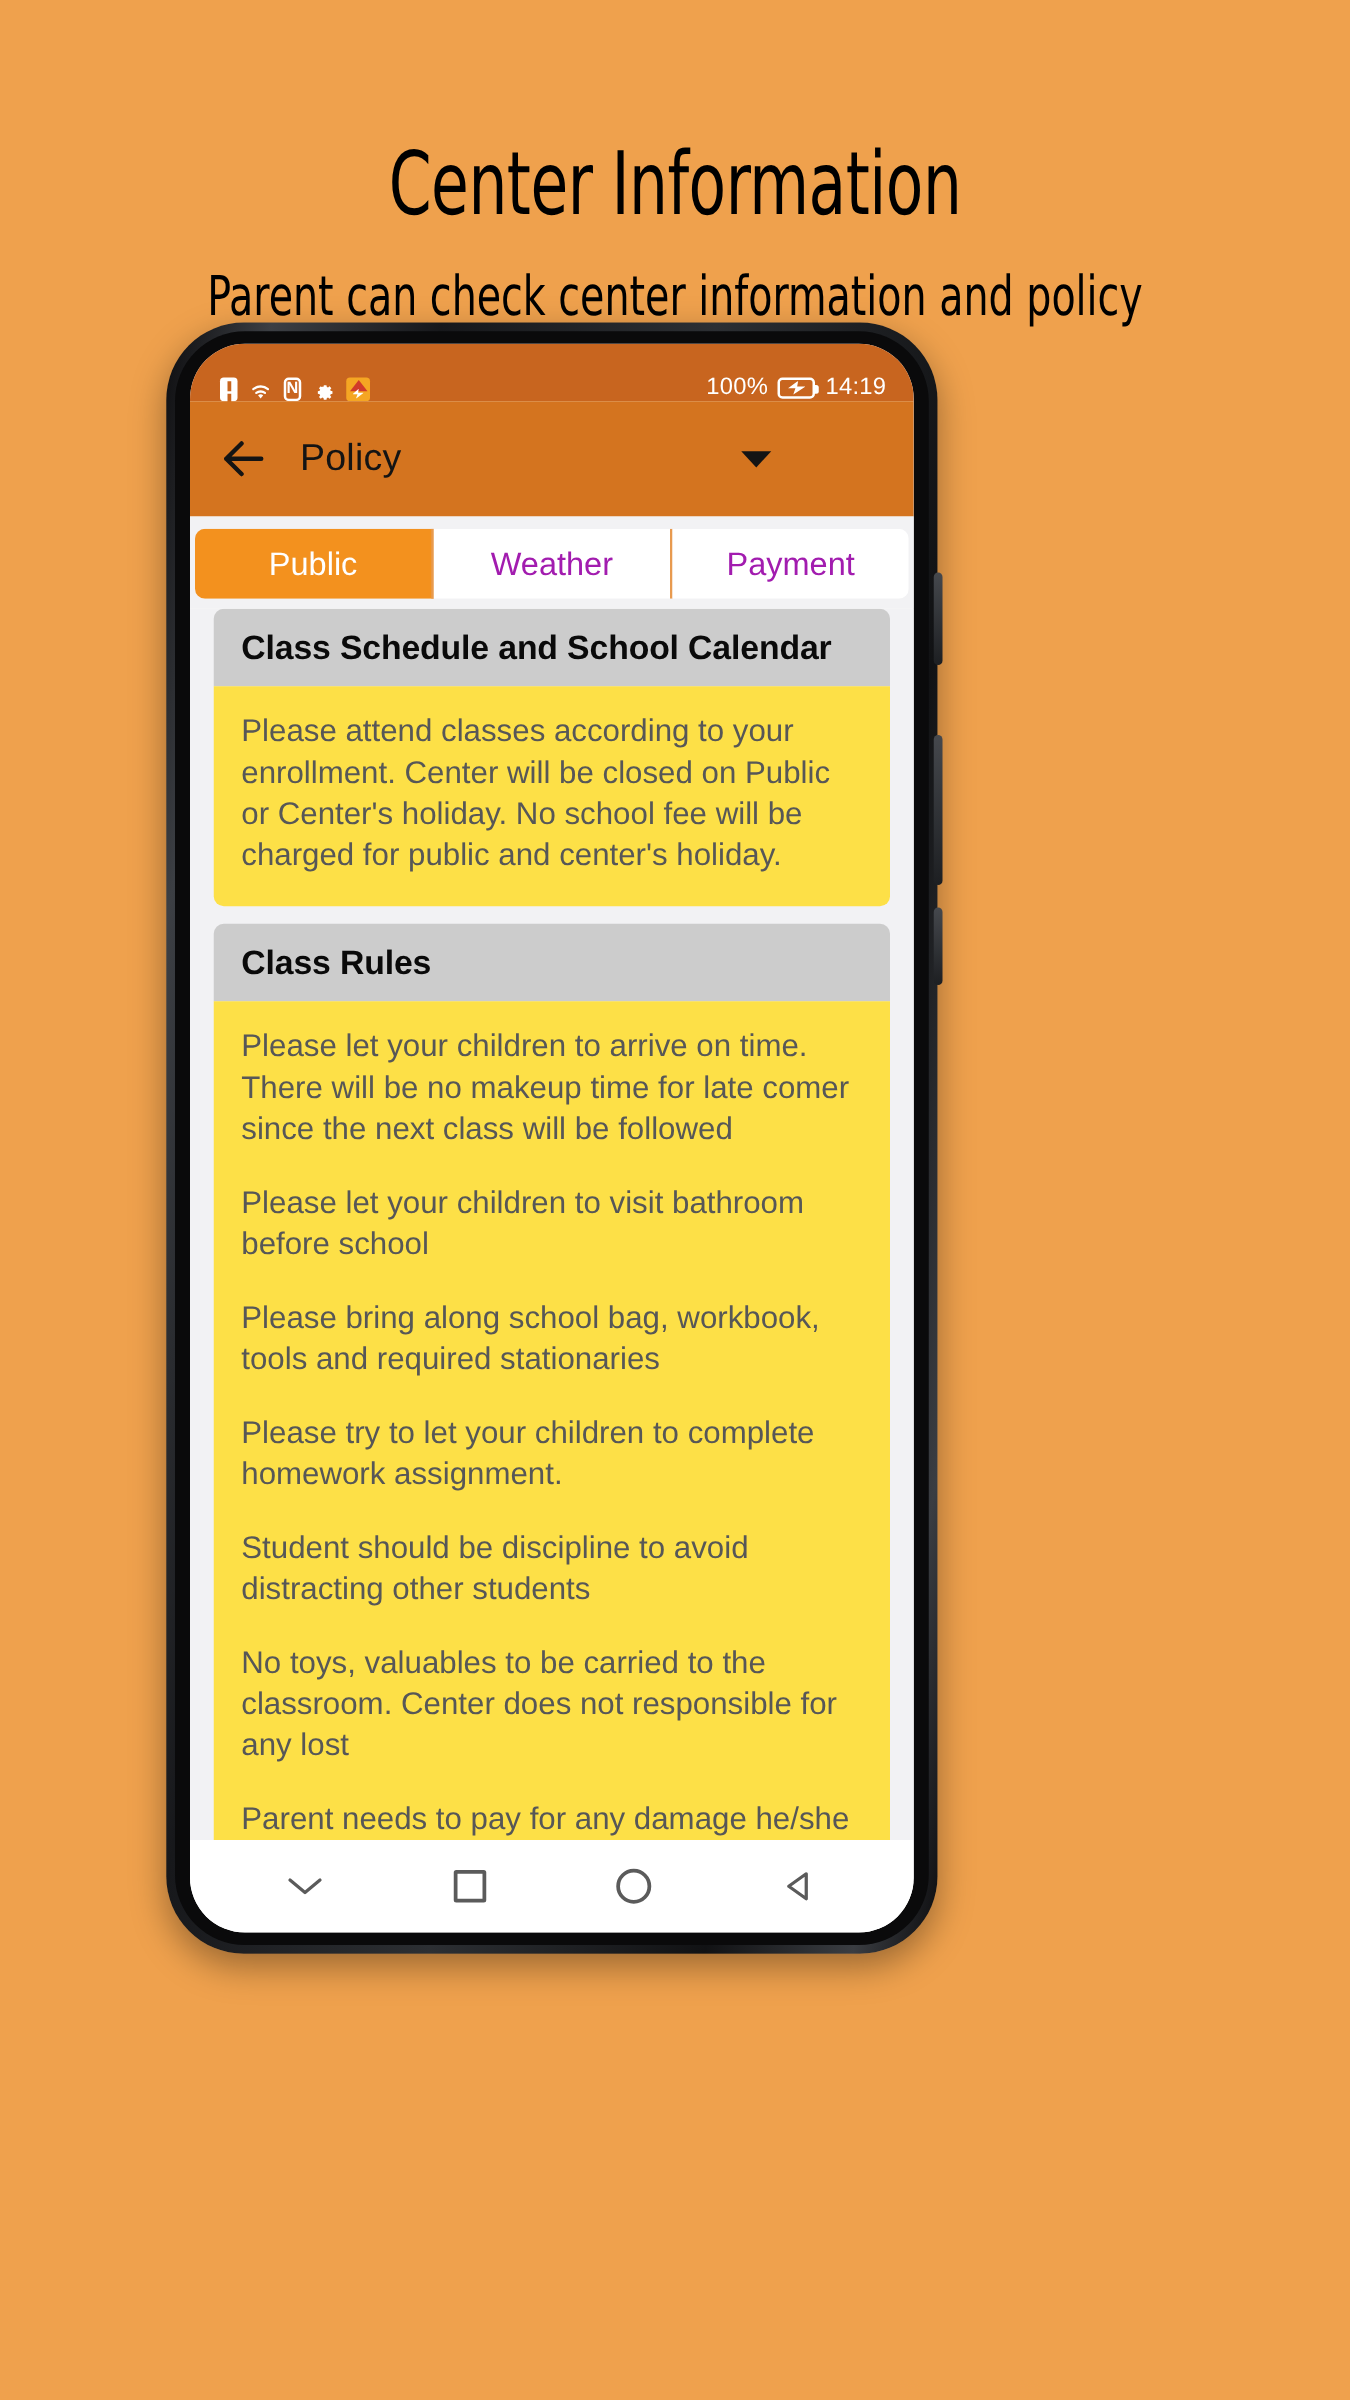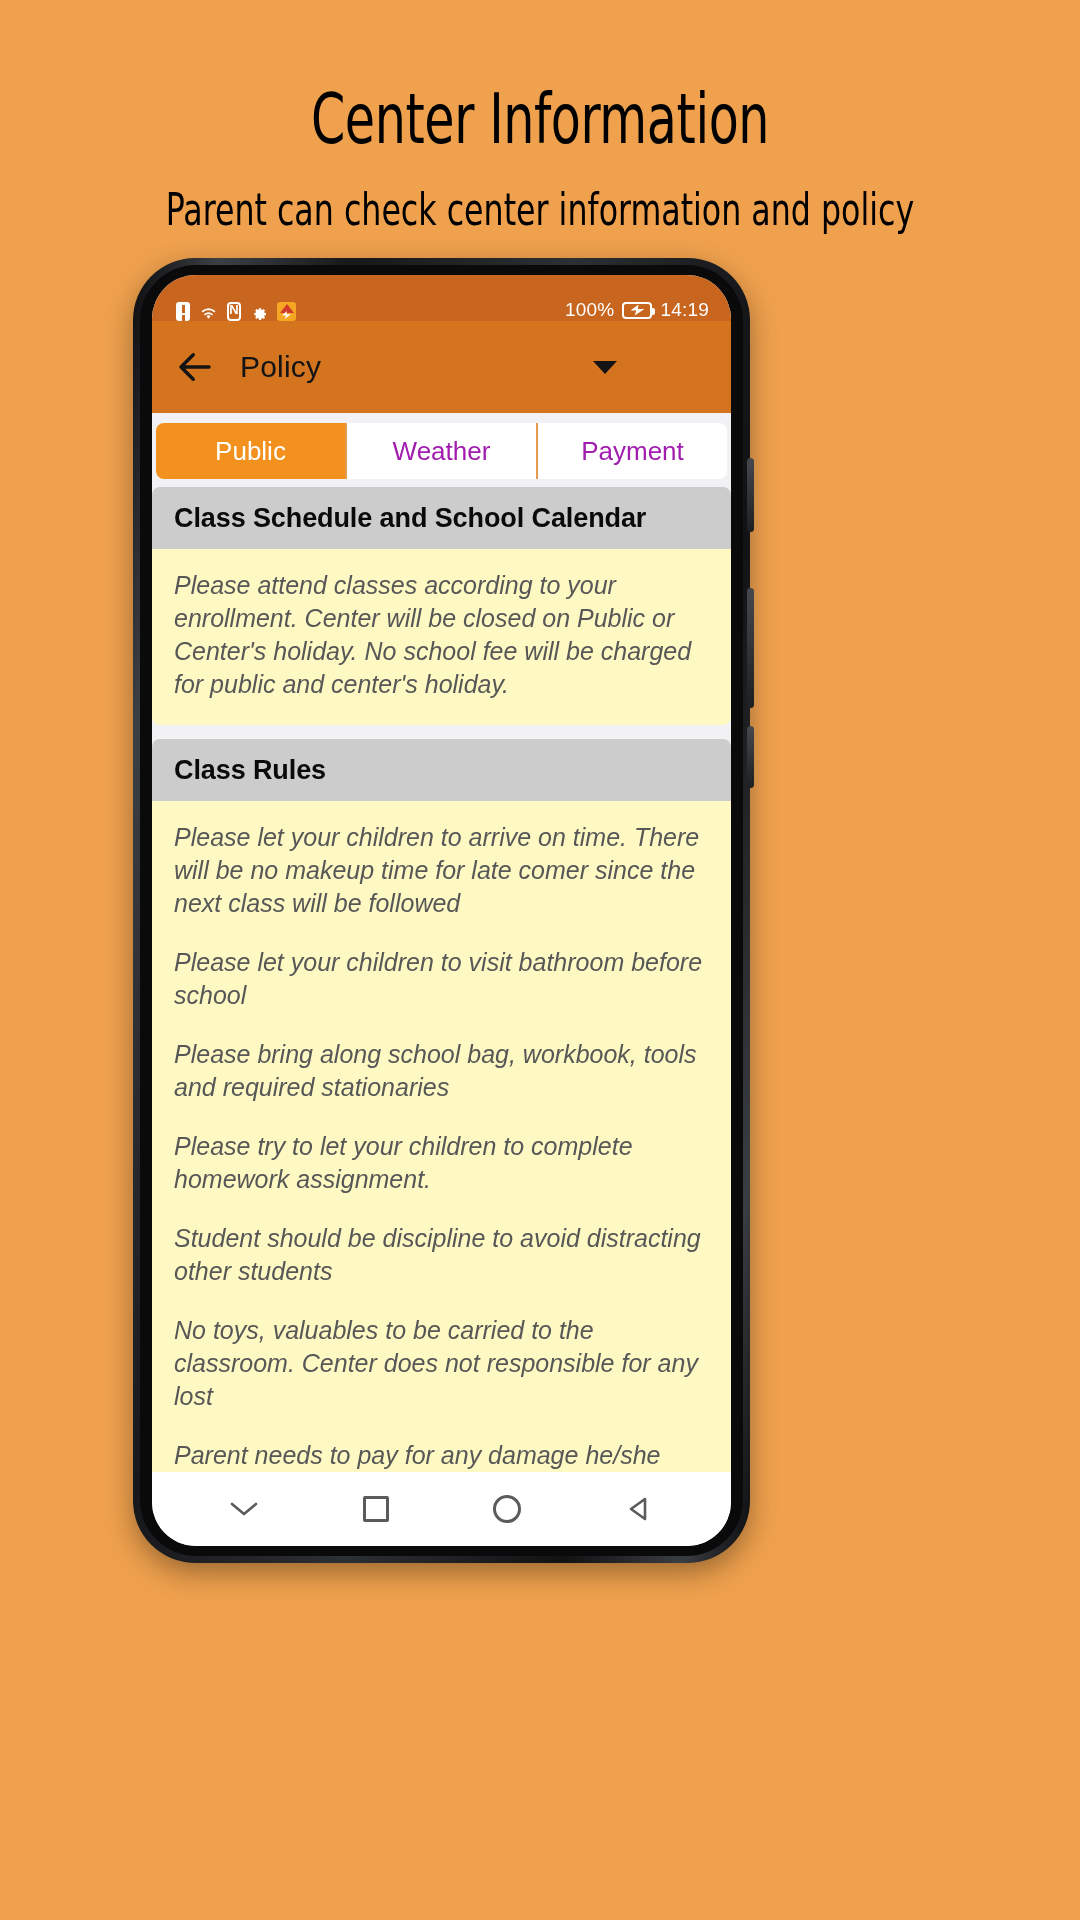--- a/index.html
+++ b/index.html
@@ -14,21 +14,21 @@
     background: #efa14d;
     font-family: "Liberation Sans", sans-serif;
     position: relative;
   }
 
   
   .promo {
     position: absolute;
     top: 0; left: 0; right: 0;
     text-align: center;
-    padding-top: 84px;
+    padding-top: 112px;
   }
   .promo-title {
     font-family: "DejaVu Sans Condensed", "Liberation Sans Narrow", "Liberation Sans", sans-serif;
     font-size: 70px;
     font-weight: 400;
     color: #000000;
     letter-spacing: -0.5px;
     line-height: 1.0;
     transform: scaleX(0.78);
   }
@@ -260,37 +260,36 @@
   .tab.active {
     background: #f3911e;
     color: #ffffff;
   }
 
   
   .content {
     flex: 1 1 auto;
     background: #f2f2f4;
     overflow: hidden;
-    padding: 0 0;
+    padding: 0 19px;
   }
   .card { margin-bottom: 14px; }
   .card-head {
     background: #cccccc;
     padding: 16px 22px 15px 22px;
     font-size: 27px;
     font-weight: 700;
     color: #0a0a0a;
     letter-spacing: -0.1px;
     border-radius: 8px 8px 0 0;
   }
   .card-body {
-    background: #fef9c3;
+    background: #fde047;
     padding: 20px 22px 24px 22px;
     border-radius: 0 0 8px 8px;
-    font-style: italic;
   }
   .card-body p {
     font-size: 25px;
     line-height: 1.32;
     color: #575757;
     margin-bottom: 26px;
   }
   .card-body p:last-child { margin-bottom: 0; }
 
   

